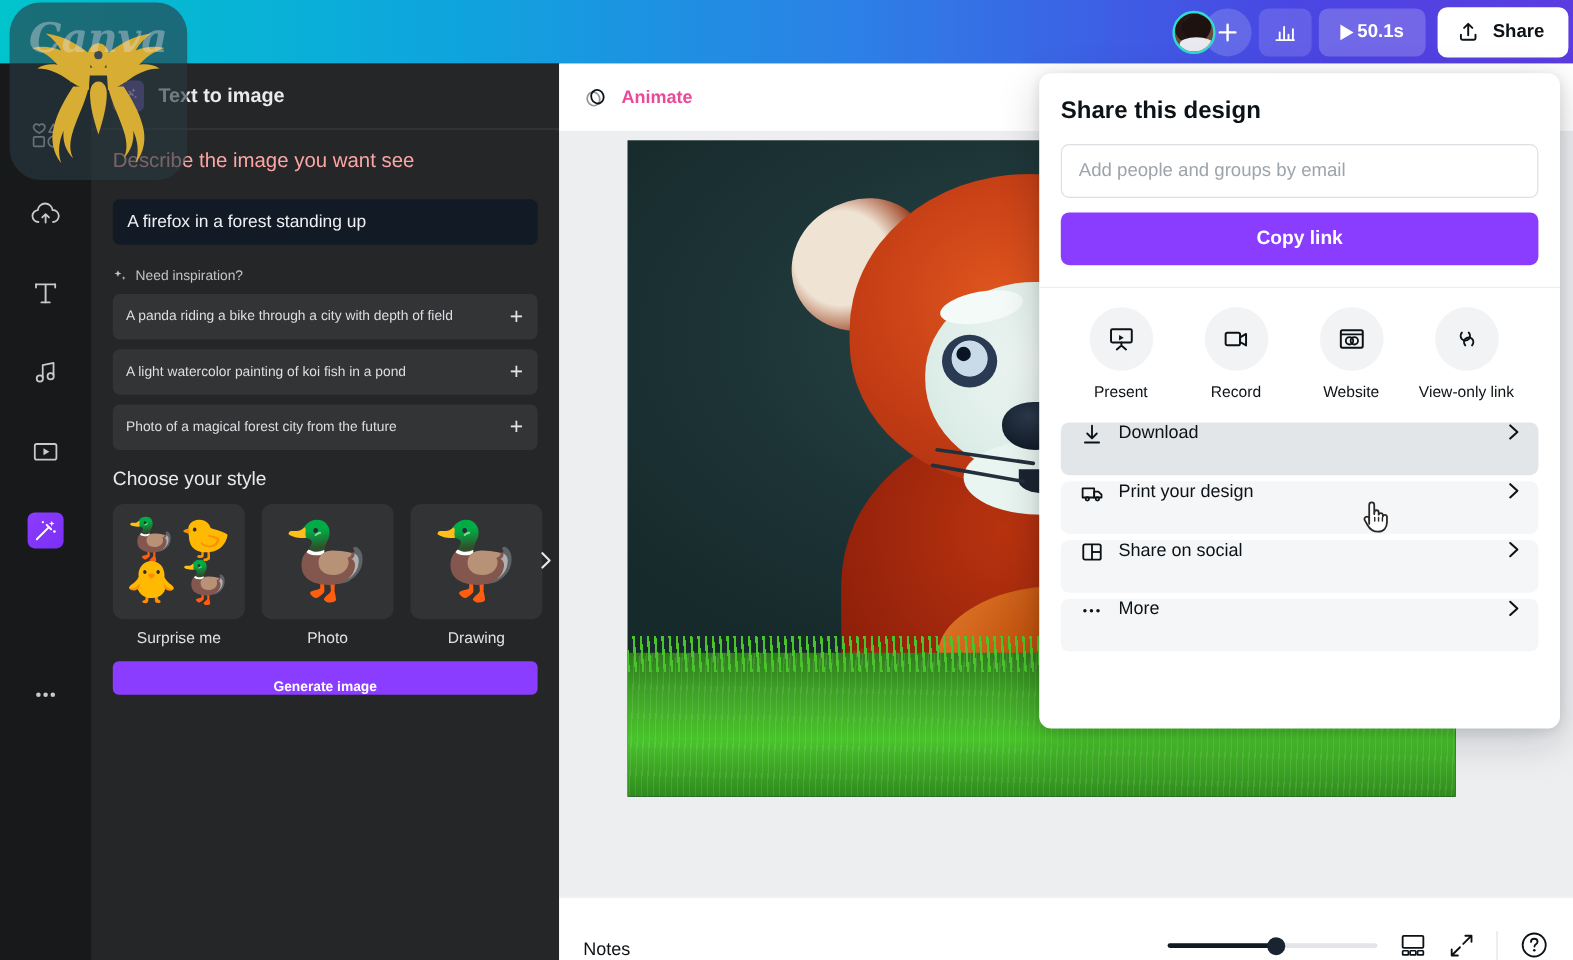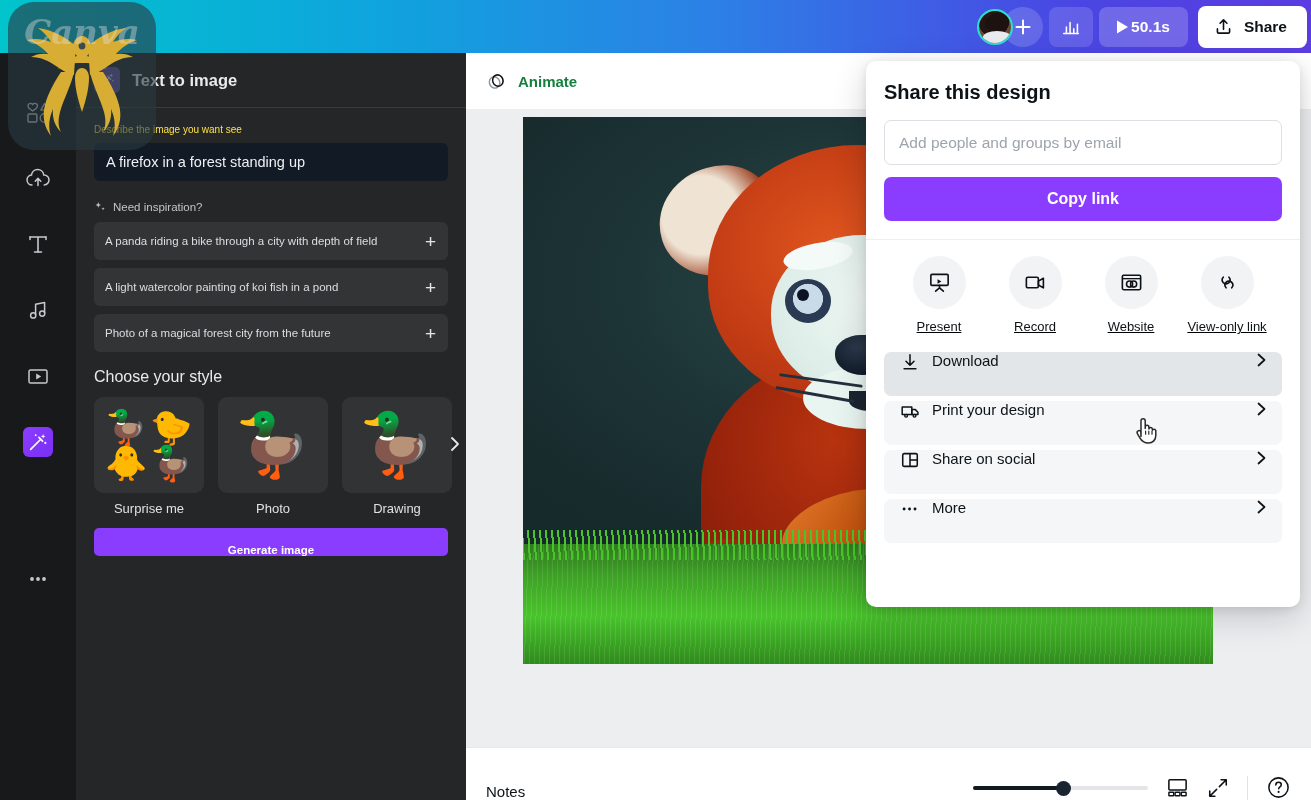--- a/index.html
+++ b/index.html
@@ -89,21 +89,21 @@
     height: 55px; display: flex; align-items: center; gap: 12px;
     padding: 0 18px 0 18px; border-bottom: 1px solid #3a3b3d;
   }
   .panel-app-icon {
     width: 26px; height: 26px; border-radius: 5px;
     background: #6a4b9e; display:flex; align-items:center; justify-content:center;
     flex: none;
   }
   .panel-title { color: #e9eaec; font-size: 16.5px; font-weight: 700; }
   .panel-body { padding: 16px 18px 0 18px; }
-  .field-label { color: #fde047; font-size: 10px; margin-bottom: 8px; }
+  .field-label { color: #fca5a5; font-size: 17px; margin-bottom: 22px; }
   .prompt-box {
     height: 38px; border-radius: 6px; background: #121a26;
     display: flex; align-items: center; padding: 0 12px;
     color: #eef0f3; font-size: 14.5px; cursor: text;
   }
   .inspiration-label {
     margin-top: 20px; margin-bottom: 9px;
     color: #c2c4c8; font-size: 11.5px; display: flex; align-items: center; gap: 7px;
   }
   .suggest {
@@ -136,21 +136,21 @@
   .editor {
     position: absolute; left: 466px; top: 53px; width: 845px; height: 747px;
     background: #fff;
   }
   .editor-toolbar {
     height: 57px; background: #fff; display: flex; align-items: center;
     padding-left: 20px; border-bottom: 1px solid #eceef0;
   }
   .animate-btn {
     display: flex; align-items: center; gap: 11px; cursor: pointer;
-    color: #15803d; font-size: 15px; font-weight: 600;
+    color: #ec4899; font-size: 15px; font-weight: 600;
   }
   .canvas-area {
     position: absolute; left: 0; top: 57px; width: 845px; height: 637px;
     background: #eceef0; display: flex; align-items: flex-start; justify-content: flex-start;
     padding-top: 7px; padding-left: 57px;
   }
   .canvas-page {
     width: 690px; height: 547px; background: #1b2b2d;
     position: relative; overflow: hidden;
   }
@@ -265,21 +265,21 @@
     height: 45px; border: 1px solid #dcdfe3; border-radius: 7px;
     display: flex; align-items: center; padding: 0 14px;
     color: #9ea4ab; font-size: 15.5px; cursor: text;
   }
   .copy-btn {
     margin-top: 12px; height: 44px; border-radius: 7px; background: #8b3dff;
     display: flex; align-items: center; justify-content: center;
     color: #fff; font-size: 16px; font-weight: 600; cursor: pointer;
   }
   .share-div { height: 1px; background: #eceef0; margin: 18px -18px 0 -18px; }
-  .quick-row { display: flex; justify-content: center; padding: 16px 2px 14px 2px; text-decoration: underline; }
+  .quick-row { display: flex; justify-content: flex-start; padding: 16px 2px 14px 2px; }
   .quick-cell { width: 96px; display: flex; flex-direction: column; align-items: center;
     cursor: pointer; }
   .quick-circle {
     width: 53px; height: 53px; border-radius: 50%; background: #f2f3f5;
     display: flex; align-items: center; justify-content: center;
   }
   .quick-label { margin-top: 10px; font-size: 13px; color: #0d1216; }
   .menu-list { margin-top: 4px; display: flex; flex-direction: column; gap: 5px; }
   .menu-row {
     height: 44px; border-radius: 7px; background: #f5f6f7;

